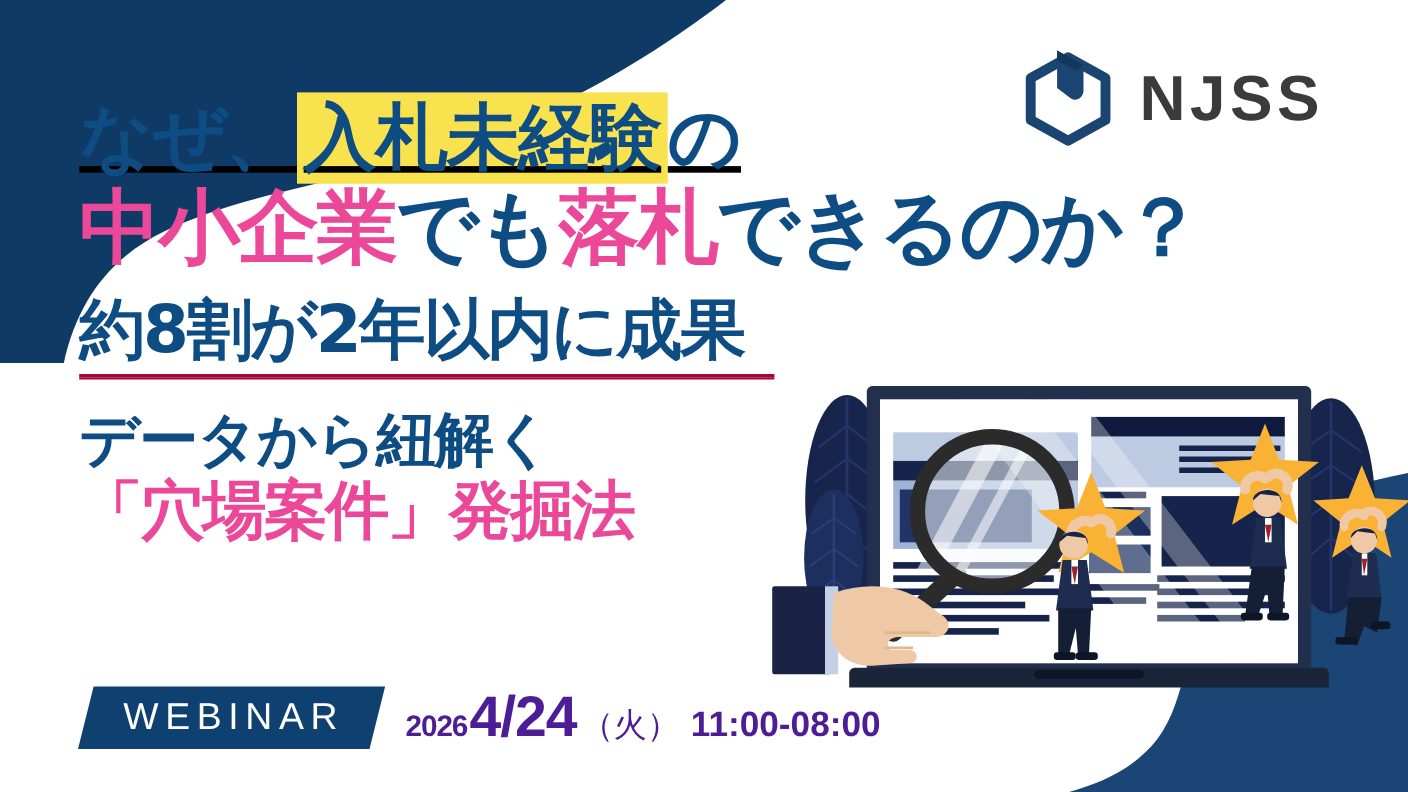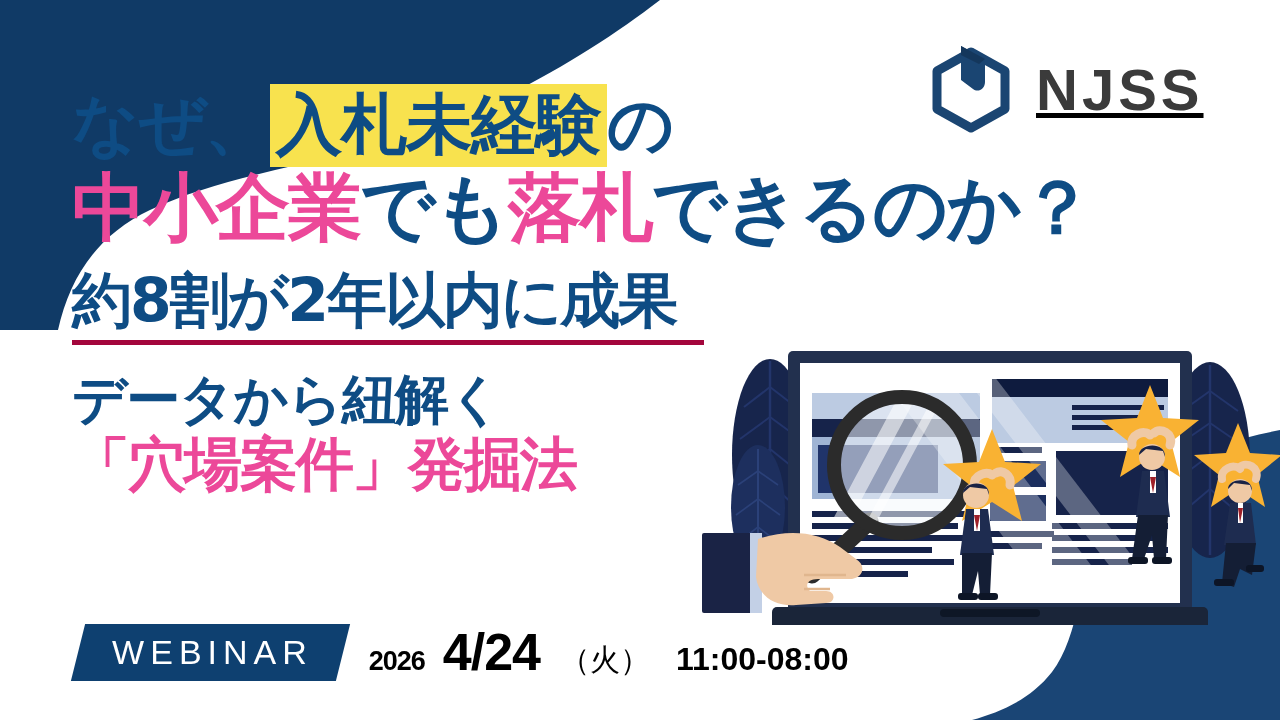--- a/index.html
+++ b/index.html
@@ -29,21 +29,20 @@
   }
 
   
   #logo {
     position: absolute;
     left: 928px;
     top: 42px;
     display: flex;
     align-items: center;
     gap: 22px;
-    text-decoration: underline;
   }
   #logo .mark { width: 86px; height: 96px; display: block; }
   #logo .wordmark {
     font-size: 58px;
     font-weight: bold;
     letter-spacing: 4px;
     color: #3b3b3b;
     line-height: 1;
     font-family: "Liberation Sans", "DejaVu Sans", sans-serif;
   }
@@ -64,21 +63,21 @@
   .nv { color: #0E4C84; }
   .cr { color: #ec4899; }
   .mark-yellow {
     background: #F8E24E;
     padding: 2px 6px 4px 6px;
     color: #0E4C84;
     box-decoration-break: clone;
     -webkit-box-decoration-break: clone;
   }
 
-  #line1 { font-size: 66px; letter-spacing: -1px; margin-bottom: 12px; }
+  #line1 { font-size: 66px; letter-spacing: -1px; margin-bottom: 12px; text-decoration: underline; }
   #line2 { font-size: 74px; letter-spacing: -2px; margin-bottom: 16px; }
   #line3 { font-size: 60px; letter-spacing: -2px; margin-top: 26px; }
 
   #divider {
     width: 632px;
     margin: 10px 0 8px 0;
     border: 0;
     border-top: 3px solid #A3063C;
     border-bottom: 2px solid #A3063C;
     height: 3px;
@@ -106,24 +105,23 @@
     letter-spacing: 6px;
     padding: 11px 30px 12px 34px;
     transform: skewX(-14deg);
     line-height: 1;
   }
   #webinar-tag span { display: inline-block; transform: skewX(14deg); }
 
   #date-line {
     display: flex;
     align-items: baseline;
-    color: #000000;
+    color: #4c1d95;
     font-weight: bold;
     font-family: "Liberation Sans", "DejaVu Sans", sans-serif;
-    gap: 16px;
   }
   .d-year { font-size: 27px; letter-spacing: -1px; }
   .d-md   { font-size: 52px; letter-spacing: -1px; padding: 0 2px; }
   .d-dow  { font-size: 30px; font-weight: normal; padding: 0 2px; }
   .d-time { font-size: 32px; letter-spacing: 0px; padding-left: 8px; }
 
   
   #illustration {
     position: absolute;
     left: 700px;

